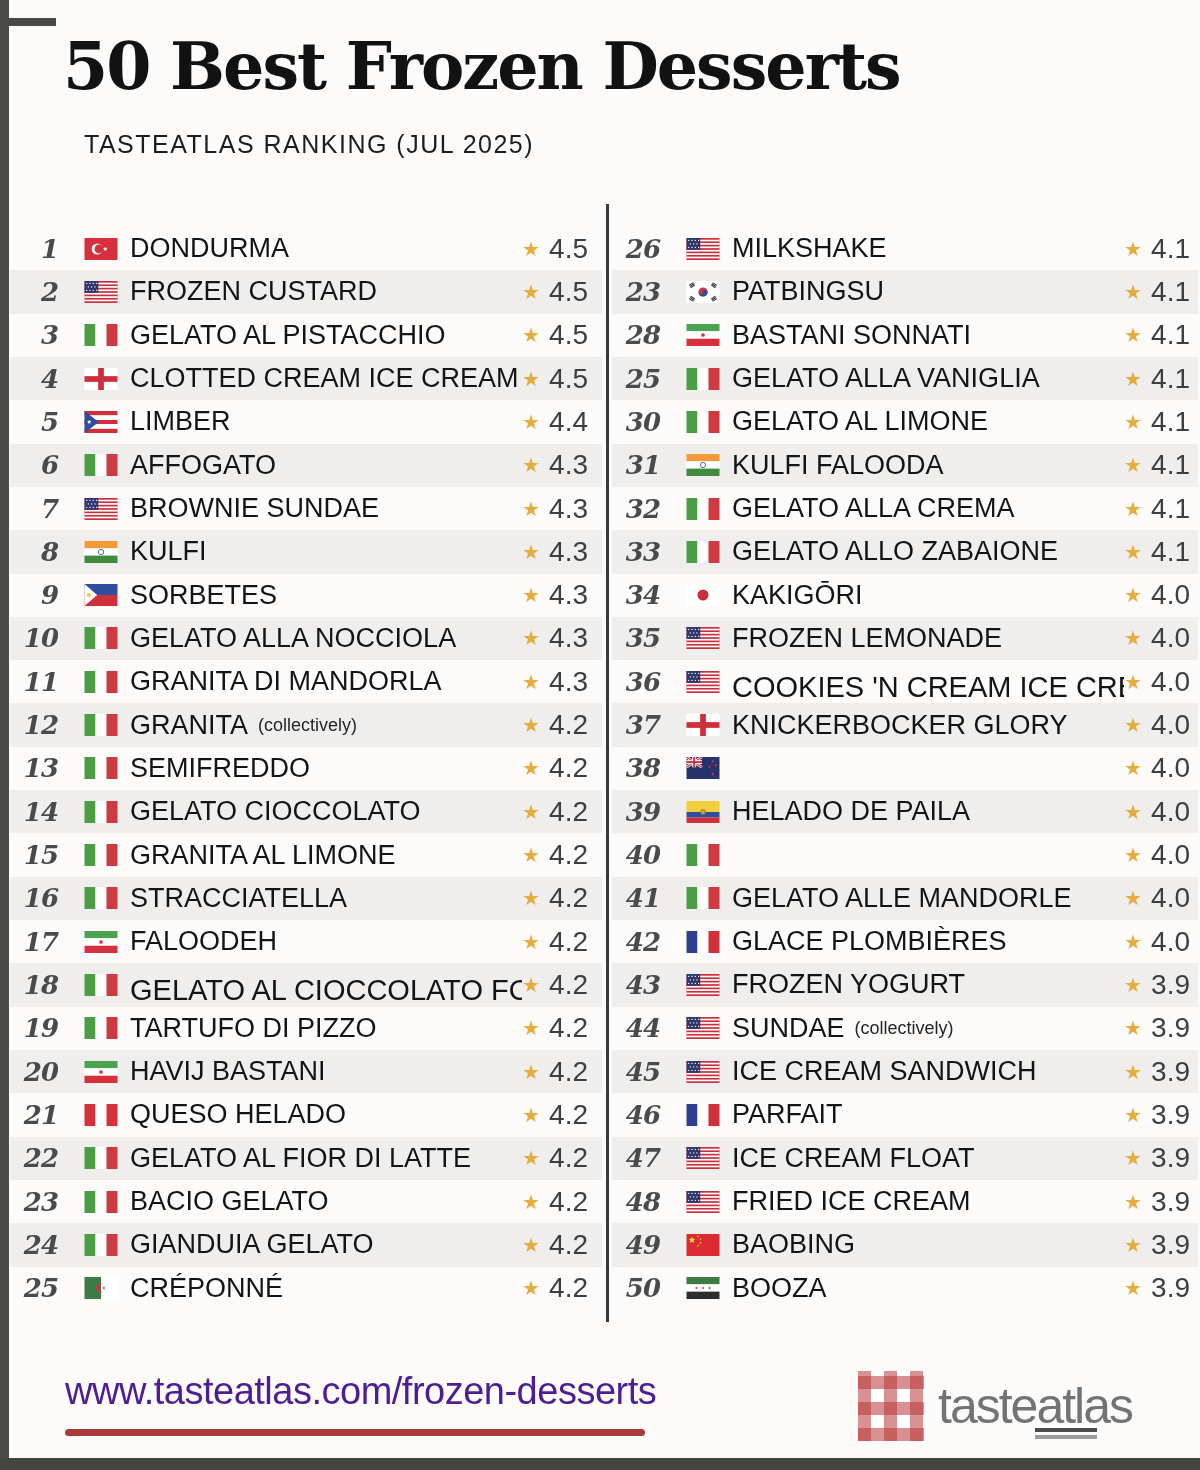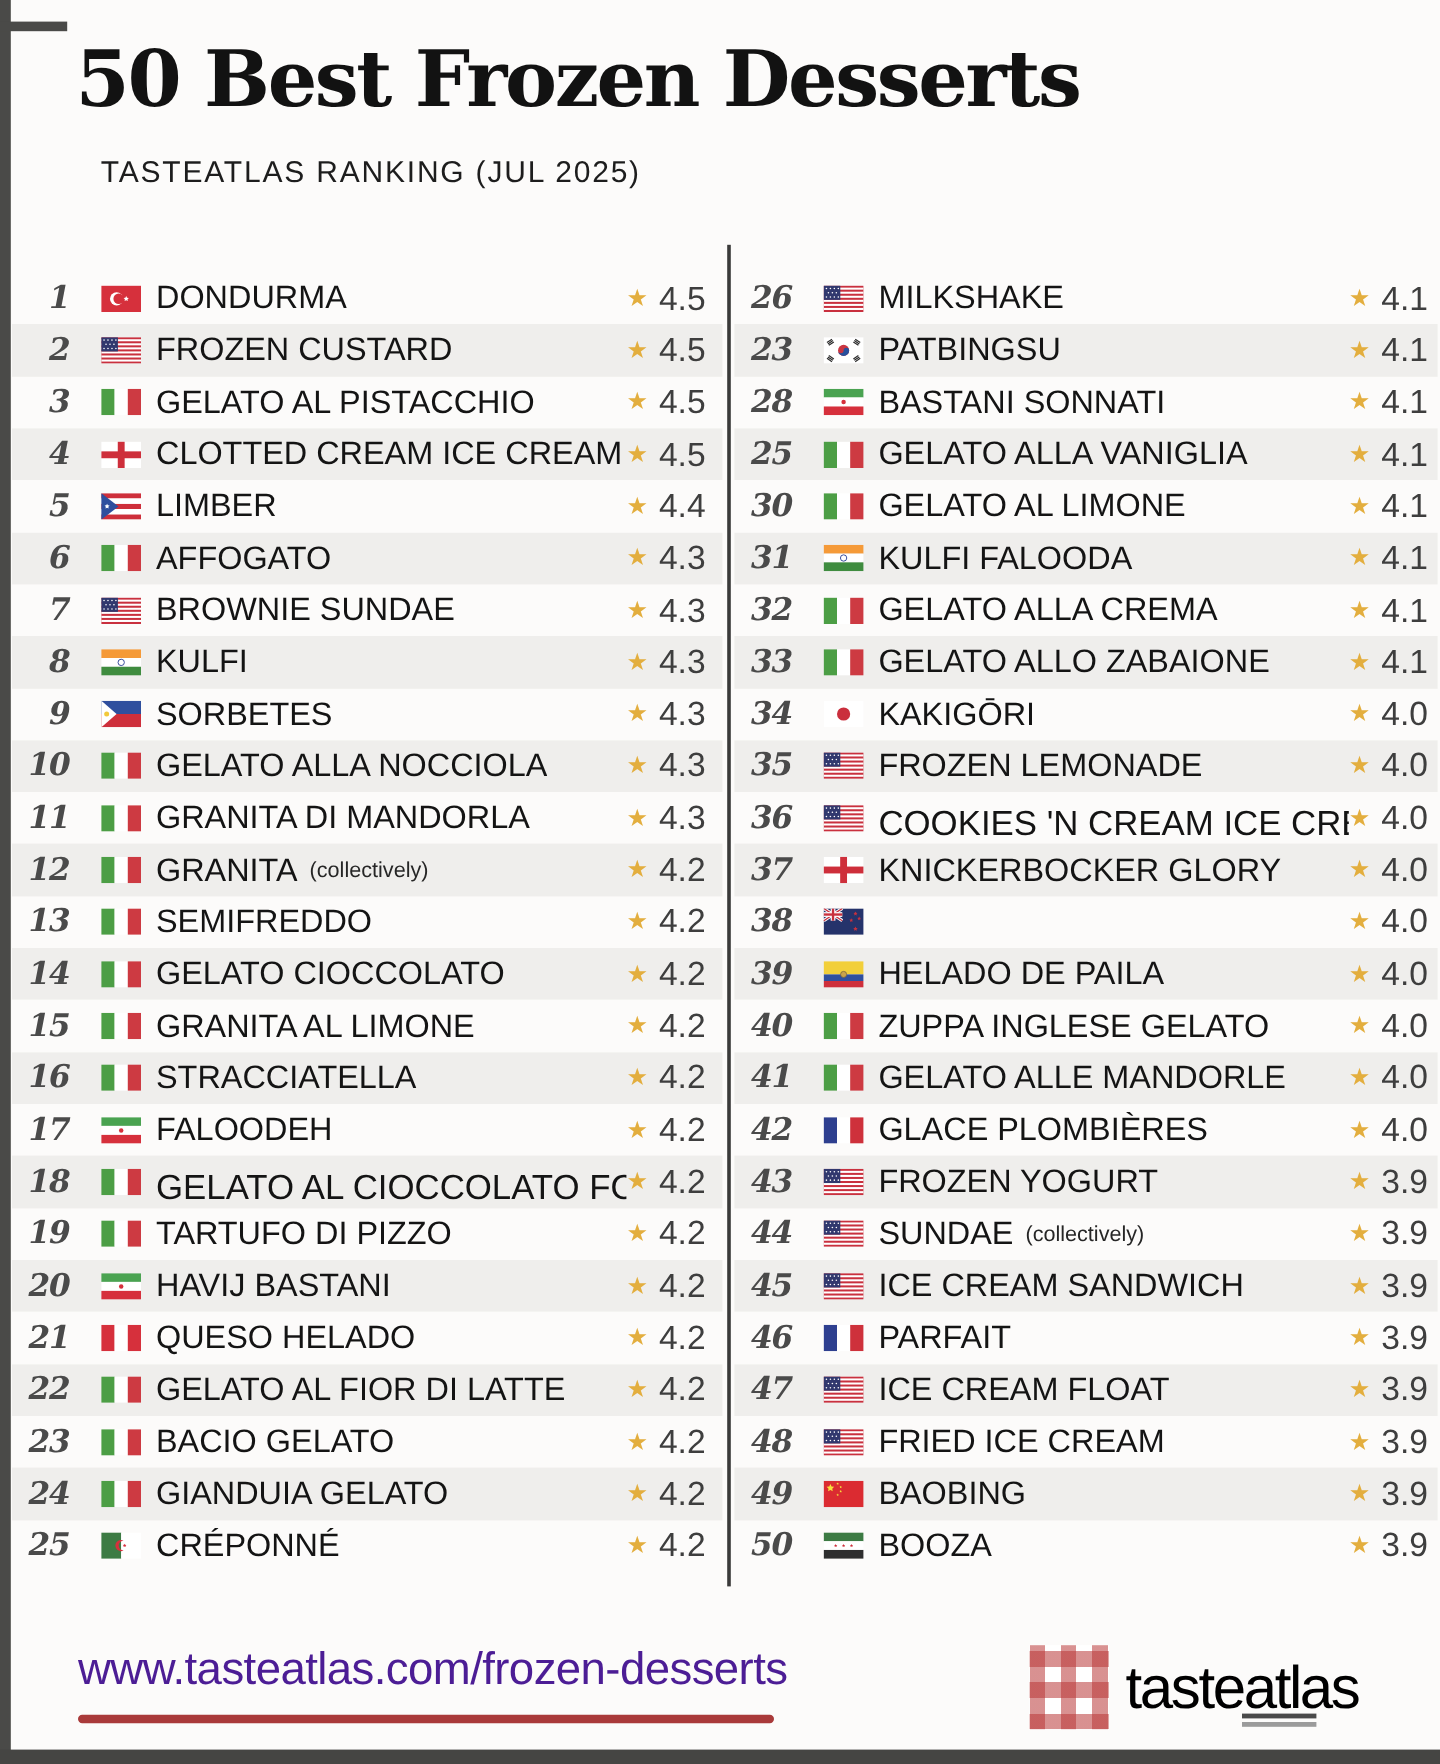--- a/index.html
+++ b/index.html
@@ -55,21 +55,21 @@
 
   .logo { position:absolute; left:858px; top:1371px; height:70px; display:flex; align-items:center; }
   .gingham {
     width:66px; height:70px; background-color:#fff;
     background-image:
       repeating-linear-gradient(0deg,  rgba(185,55,55,.55) 0 13px, rgba(185,55,55,0) 13px 26px),
       repeating-linear-gradient(90deg, rgba(185,55,55,.55) 0 13px, rgba(185,55,55,0) 13px 26px);
   }
   .logo-text {
     position:relative; margin-left:14px; font-size:50px; font-weight:400;
-    letter-spacing:-2px; color:#000000; line-height:70px; white-space:nowrap;text-align:right;
+    letter-spacing:-2px; color:#737373; line-height:70px; white-space:nowrap;text-align:right;
   }
   .logo-ul1 { position:absolute; left:97px; top:57px; width:62px; height:4px; background:#4a4a4a; }
   .logo-ul2 { position:absolute; left:97px; top:64px; width:62px; height:4px; background:#9b9b9b; }
 </style>
 </head>
 <body>
 
 <div id="page">
   <div class="edge-left"></div>
   <div class="edge-stub"></div>
@@ -813,21 +813,20 @@
       </div>
       <div class="row">
         <span class="rank">40</span>
         <span class="flag">
           <svg viewBox="0 0 30 20" xmlns="http://www.w3.org/2000/svg">
             <rect width="10" height="20" fill="#4C9E45"></rect>
             <rect x="10" width="10" height="20" fill="#fff"></rect>
             <rect x="20" width="10" height="20" fill="#CD3A42"></rect>
           </svg>
         </span>
-        <span class="name">ZUPPA INGLESE GELATO</span>
         <span class="rating">
           <span class="star" style="color: rgb(227, 174, 62);">★</span>
           <span class="rval">4.0</span>
         </span>
       </div>
       <div class="row alt">
         <span class="rank">41</span>
         <span class="flag">
           <svg viewBox="0 0 30 20" xmlns="http://www.w3.org/2000/svg">
             <rect width="10" height="20" fill="#4C9E45"></rect>

